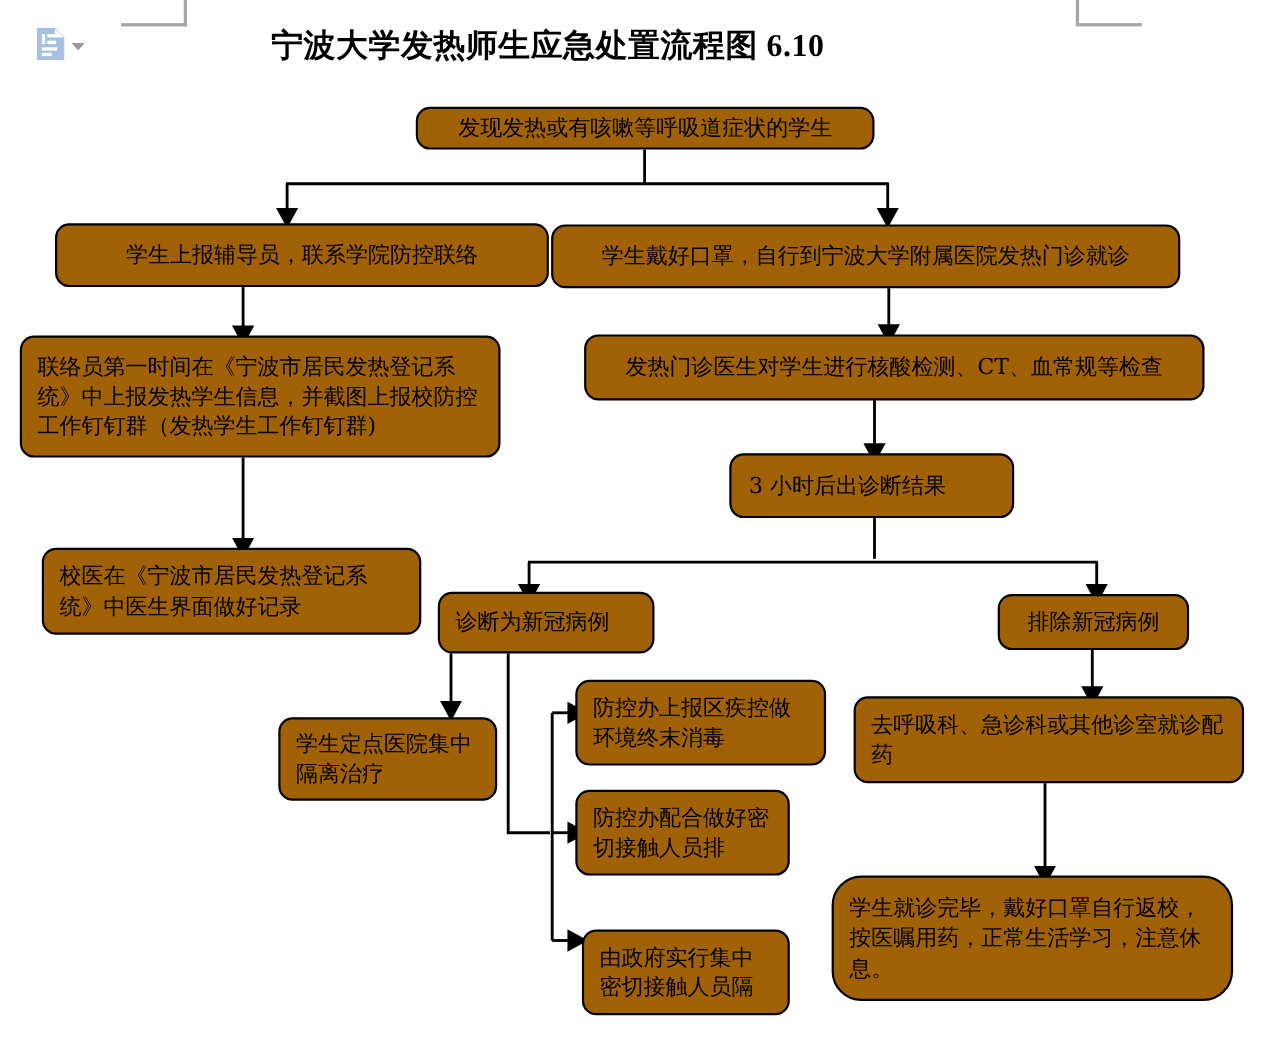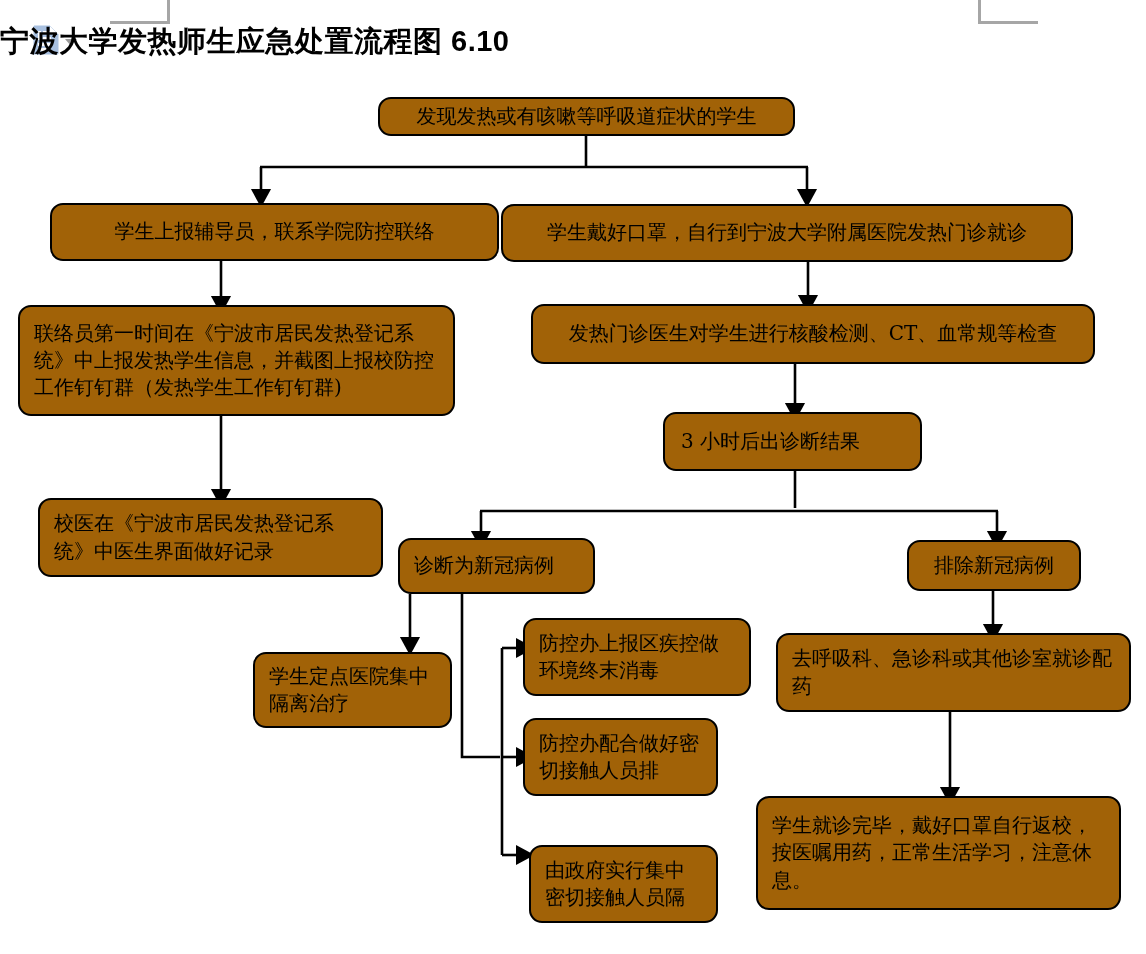--- a/index.html
+++ b/index.html
@@ -25,25 +25,26 @@
   }
   #layout-btn .doc-ico{display:block;}
   #layout-btn .caret{
     width:0;height:0;border-left:6px solid transparent;border-right:6px solid transparent;
     border-top:7px solid #9a9a9a;
   }
 
   
   #title{
     position:absolute;left:0;top:22px;width:996px;
+    text-align:center;
     font-size:29px;
     font-weight:700;
     letter-spacing:0.5px;
     color:#000;
-    font-family:Liberation Sans, sans-serif;
+    font-family:Liberation Serif, serif;
   }
 
   
   .node{
     position:absolute;
     box-sizing:border-box;
     border:2.2px solid #000;
     border-radius:13px;
     background:#a16207;
     display:flex;
@@ -180,17 +181,17 @@
   </div>
 
   <div class="node pad" style="left:529px;top:829px;width:189px;height:78px;font-size:20px;padding:4px 14px;margin-top:16px;">
     <span class="txt">由政府实行集中密切接触人员隔</span>
   </div>
 
   <div class="node pad" style="left:776px;top:633px;width:355px;height:79px;font-size:20px;padding:4px 14px;">
     <span class="txt">去呼吸科、急诊科或其他诊室就诊配药</span>
   </div>
 
-  <div class="node pad" style="left:756px;top:796px;width:365px;height:114px;font-size:20px;padding:4px 14px;">
+  <div class="node pad" style="left:756px;top:796px;width:365px;height:114px;font-size:20px;padding:4px 14px;border-radius:27px;">
     <span class="txt">学生就诊完毕，戴好口罩自行返校，按医嘱用药，正常生活学习，注意休息。</span>
   </div>
 
 </div>
 
 </body></html>

